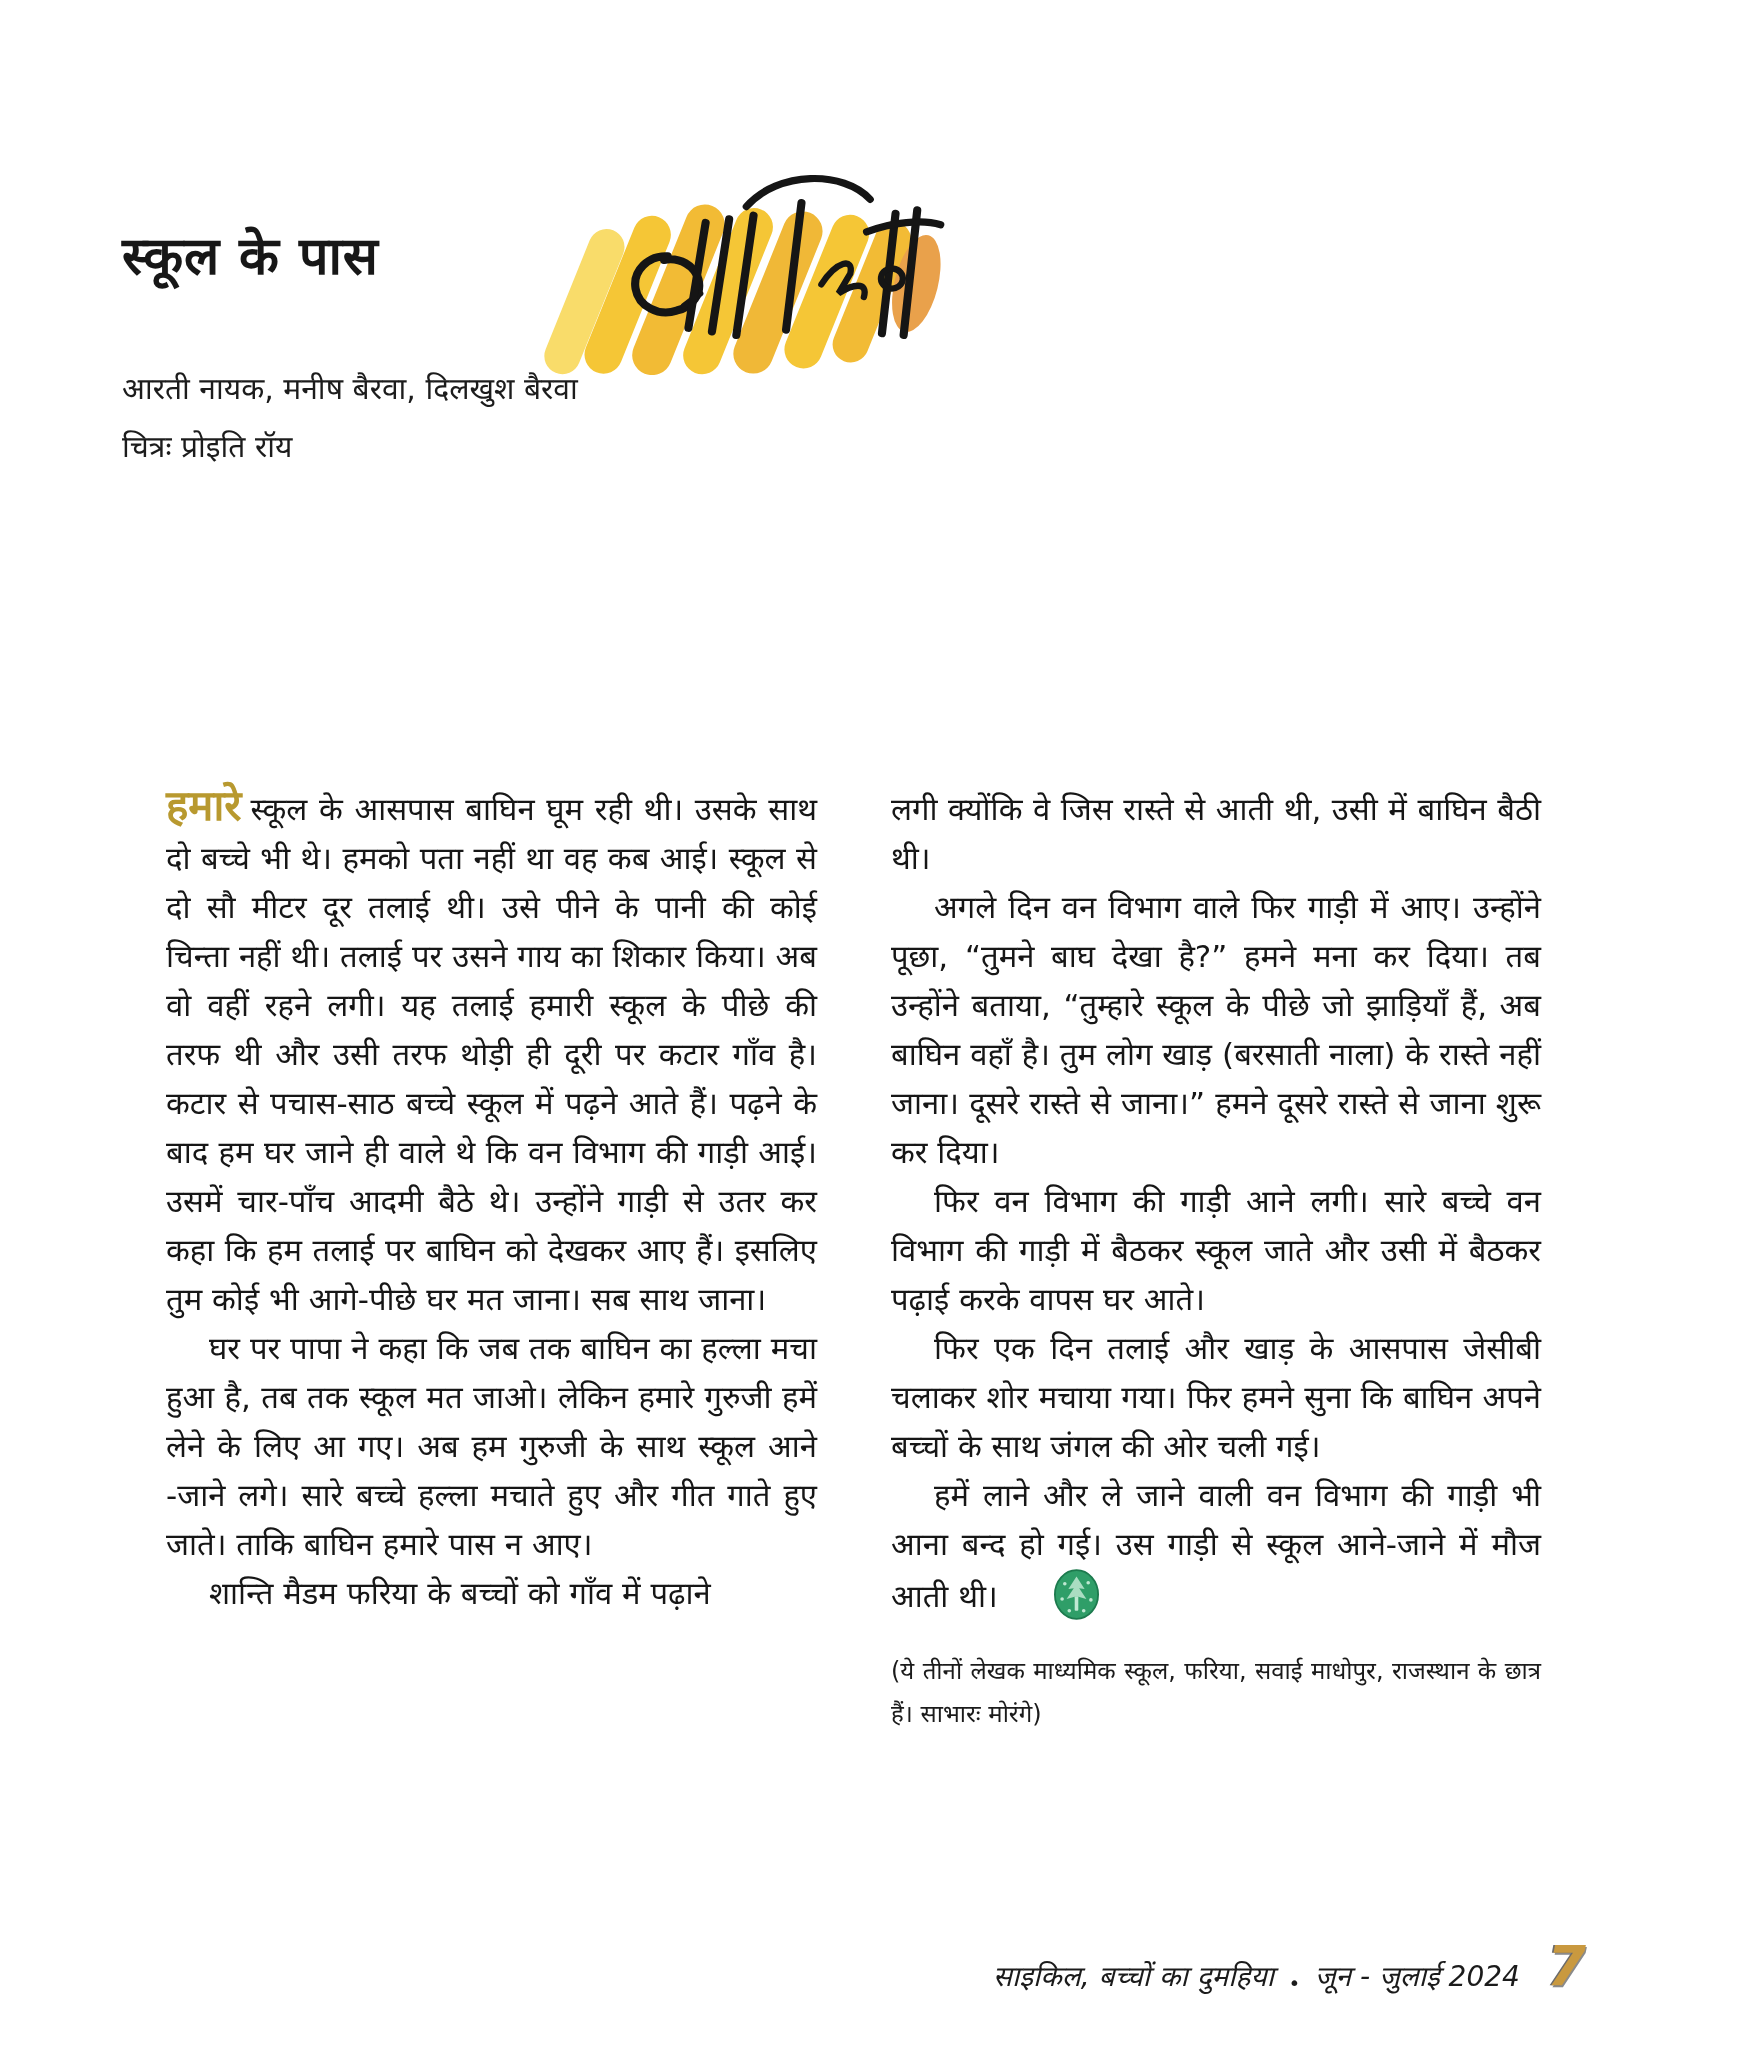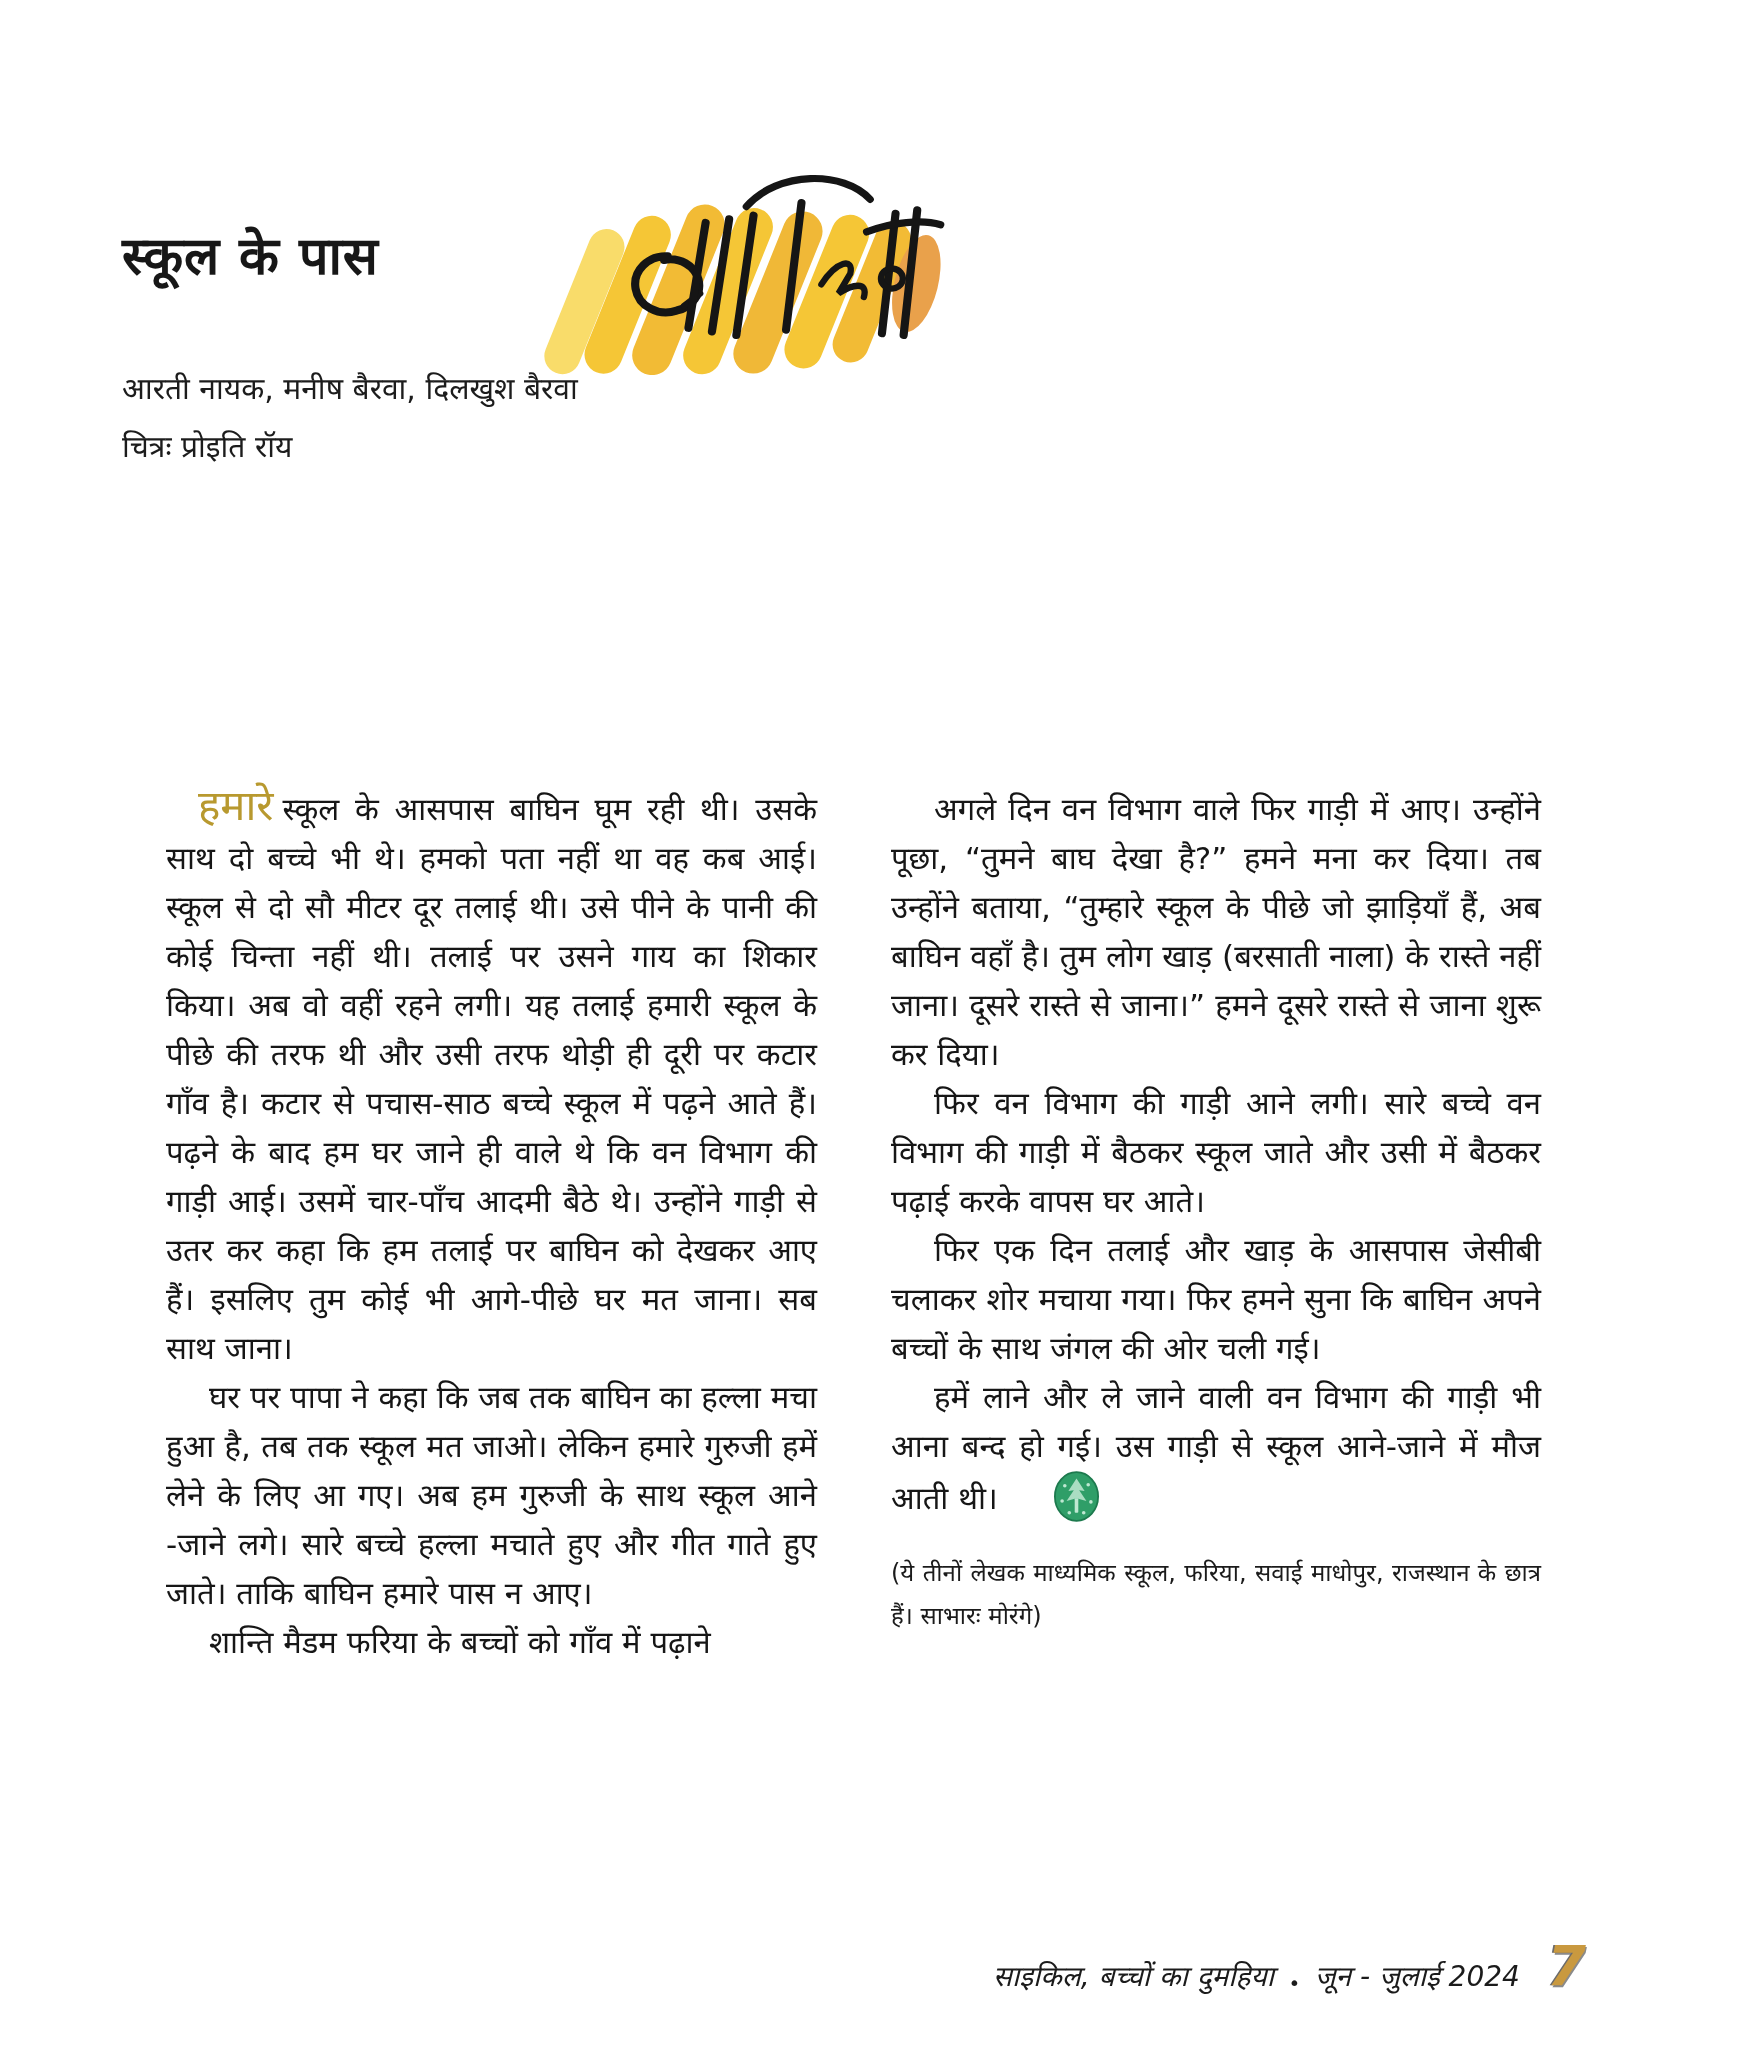--- a/index.html
+++ b/index.html
@@ -27,21 +27,21 @@
   .col{
     position:absolute;top:785px;width:651px;
     font-size:31px;line-height:49px;text-align:justify;color:#161616;
   }
   .col-left{left:166px;}
   .col-right{left:891px;width:650px;}
   .col p{margin:0;}
   .col p.indent{text-indent:43px;}
   .lead-word{
     font-size:42px;line-height:1;color:#b8992f;
-    margin-right:9px;font-weight:400;margin-left:32px;
+    margin-right:9px;font-weight:700;
   }
   .endmark{
     display:inline-block;width:45px;height:51px;vertical-align:-12.7px;margin-left:12.7px;
   }
   .credit-note{
     margin-top:29px !important;
     font-size:24px;line-height:43px;color:#1b1b1b;
   }
   
   .footer{
@@ -98,20 +98,21 @@
     </div>
   </div>
 
   <div class="col col-left">
     <p><span class="lead-word">हमारे</span><span>स्कूल के आसपास बाघिन घूम रही थी। उसके साथ दो बच्चे भी थे। हमको पता नहीं था वह कब आई। स्कूल से दो सौ मीटर दूर तलाई थी। उसे पीने के पानी की कोई चिन्ता नहीं थी। तलाई पर उसने गाय का शिकार किया। अब वो वहीं रहने लगी। यह तलाई हमारी स्कूल के पीछे की तरफ थी और उसी तरफ थोड़ी ही दूरी पर कटार गाँव है। कटार से पचास-साठ बच्चे स्कूल में पढ़ने आते हैं। पढ़ने के बाद हम घर जाने ही वाले थे कि वन विभाग की गाड़ी आई। उसमें चार-पाँच आदमी बैठे थे। उन्होंने गाड़ी से उतर कर कहा कि हम तलाई पर बाघिन को देखकर आए हैं। इसलिए तुम कोई भी आगे-पीछे घर मत जाना। सब साथ जाना।</span></p>
     <p class="indent">घर पर पापा ने कहा कि जब तक बाघिन का हल्ला मचा हुआ है, तब तक स्कूल मत जाओ। लेकिन हमारे गुरुजी हमें लेने के लिए आ गए। अब हम गुरुजी के साथ स्कूल आने -जाने लगे। सारे बच्चे हल्ला मचाते हुए और गीत गाते हुए जाते। ताकि बाघिन हमारे पास न आए।</p>
     <p class="indent">शान्ति मैडम फरिया के बच्चों को गाँव में पढ़ाने</p>
   </div>
 
   <div class="col col-right">
+    <p>लगी क्योंकि वे जिस रास्ते से आती थी, उसी में बाघिन बैठी थी।</p>
     <p class="indent">अगले दिन वन विभाग वाले फिर गाड़ी में आए। उन्होंने  पूछा, “तुमने बाघ देखा है?” हमने मना कर दिया। तब उन्होंने बताया, “तुम्हारे स्कूल के पीछे जो झाड़ियाँ हैं, अब बाघिन वहाँ है। तुम लोग खाड़ (बरसाती नाला) के रास्ते नहीं जाना। दूसरे रास्ते से जाना।” हमने दूसरे रास्ते से जाना शुरू कर दिया।</p>
     <p class="indent">फिर वन विभाग की गाड़ी आने लगी। सारे बच्चे वन विभाग की गाड़ी में बैठकर स्कूल जाते और उसी में बैठकर पढ़ाई करके वापस घर आते।</p>
     <p class="indent">फिर एक दिन तलाई और खाड़ के आसपास जेसीबी चलाकर शोर मचाया गया। फिर हमने सुना कि बाघिन अपने बच्चों के साथ जंगल की ओर चली गई।</p>
     <p class="indent"><span>हमें लाने और ले जाने वाली वन विभाग की गाड़ी भी आना बन्द हो गई। उस गाड़ी से स्कूल आने-जाने में मौज आती थी।</span><span class="endmark"><svg viewBox="0 0 50 56" width="45" height="51">
           <ellipse cx="25" cy="28" rx="24" ry="27" fill="#2f9e68"></ellipse>
           <ellipse cx="25" cy="28" rx="24" ry="27" fill="none" stroke="#1d7a4e" stroke-width="2"></ellipse>
           <g fill="#bfe8d2">
             <rect x="23" y="30" width="4" height="16" rx="1"></rect>
             <path d="M25 8 L34 22 L28 21 L36 33 L25 30 L14 33 L22 21 L16 22 Z" opacity="0.85"></path>
             <circle cx="12" cy="16" r="2"></circle>

